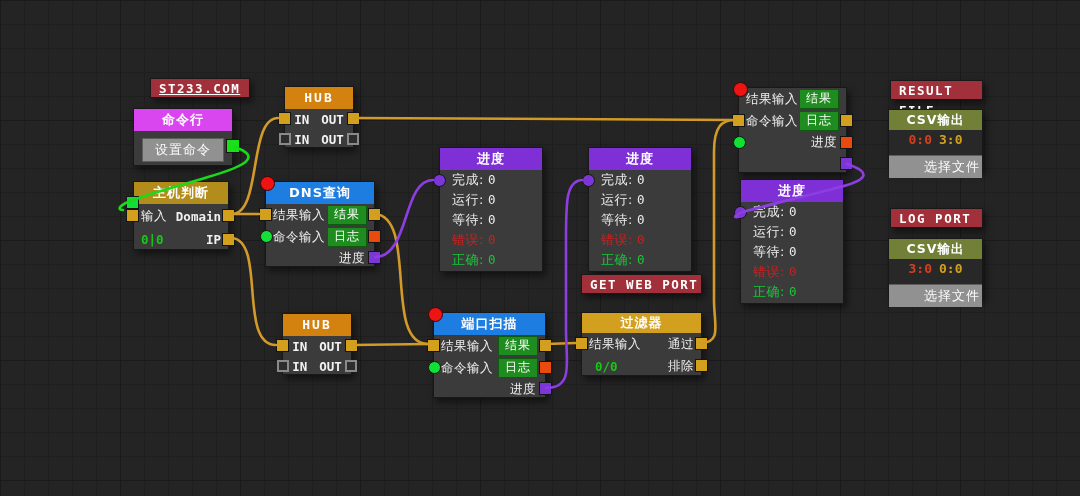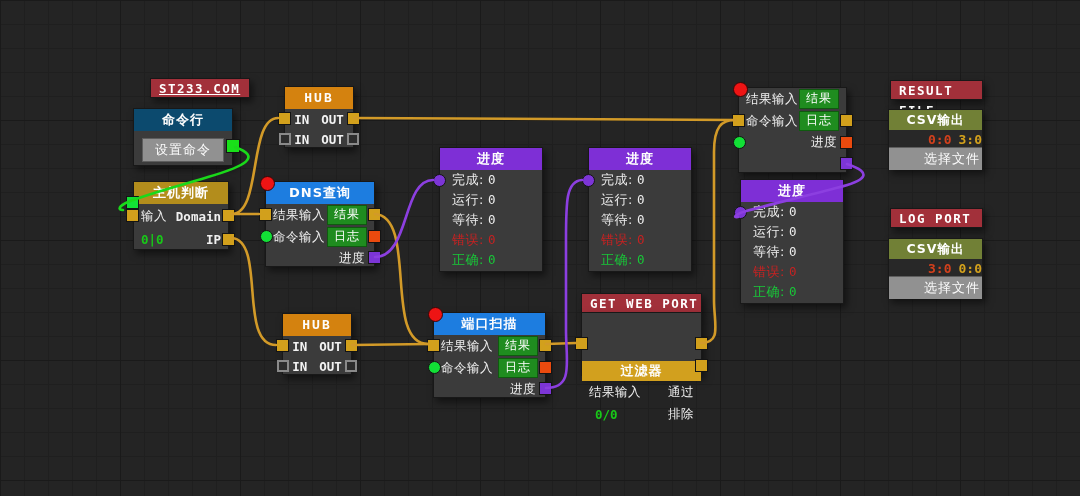--- a/index.html
+++ b/index.html
@@ -18,21 +18,21 @@
   .wires path{fill:none;stroke-width:2.6px;stroke-linecap:round;}
   .w-orange{stroke:#d29a28;}
   .w-green{stroke:#1ad91a;}
   .w-purple{stroke:#8c3fe0;}
 
   .node{position:absolute;background:#3b3b3b;border:1px solid #181818;
         box-shadow:3px 4px 7px rgba(0,0,0,.5);z-index:10;box-sizing:border-box;}
   .hdr{height:22px;line-height:22px;text-align:center;color:#fdfdfd;font-size:13px;
        font-weight:bold;letter-spacing:1px;white-space:nowrap;overflow:hidden;}
   .hdr.mono{font-family:"DejaVu Sans Mono",monospace;letter-spacing:2px;}
-  .h-green{background:#0c4a6e;}
+  .h-green{background:#d946ef;}
   .h-gold{background:#b38d1c;}
   .h-orange{background:#d4820f;}
   .h-blue{background:#1d7de0;}
   .h-purple{background:#7e2fd6;}
   .h-yellow{background:#d2a01e;}
 
   .banner{position:absolute;height:20px;line-height:20px;background:#a2303a;
           border:1px solid #181818;color:#fff;font-family:"DejaVu Sans Mono",monospace;
           font-weight:bold;font-size:12.5px;letter-spacing:1.5px;padding-left:8px;
           box-shadow:3px 4px 7px rgba(0,0,0,.5);z-index:10;box-sizing:border-box;}
@@ -62,21 +62,21 @@
   .p-bright{background:#19e019;width:14px;height:14px;}
   .p-hollow{background:#2d2d2d;border:2px solid #8a8a8a;width:12px;height:12px;}
   .status-dot{position:absolute;width:13px;height:13px;border-radius:50%;
               background:#ee1414;border:1px solid #3a0606;z-index:30;}
 
   .gbtn{margin:7px 8px 0 8px;height:22px;line-height:22px;text-align:center;
         background:#919191;border:1px solid #5e5e5e;color:#fbfbfb;font-size:13px;
         letter-spacing:1px;cursor:pointer;}
   .csv-hdr{height:20px;line-height:20px;text-align:center;background:#718036;color:#fff;
            font-size:12.5px;font-weight:bold;letter-spacing:1px;}
-  .stat-row{height:17px;line-height:19px;text-align:right;background:#282828;
+  .stat-row{height:25px;line-height:19px;text-align:center;background:#282828;
             font-family:"DejaVu Sans Mono",monospace;font-weight:bold;font-size:13px;}
   .stat-row .s1{color:#d2401c;margin-right:7px;}
   .stat-row .s2{color:#d2a01c;}
   .choose{height:22px;line-height:22px;text-align:center;background:#919191;
           border-top:1px solid #5e5e5e;color:#fbfbfb;font-size:13px;letter-spacing:1px;cursor:pointer;padding-left:33px;}
 
   .hubrow{display:flex;align-items:center;justify-content:center;gap:12px;height:20px;
           color:#f2f2f2;font-family:"DejaVu Sans Mono",monospace;font-weight:bold;font-size:12.5px;}
 </style>
 </head>
@@ -242,26 +242,26 @@
   <div class="node" style="left:740px;top:179px;width:104px;height:125px;">
     <div class="hdr h-purple">进度</div>
     <div class="prow"><span>完成:</span><span class="pv">0</span></div>
     <div class="prow"><span>运行:</span><span class="pv">0</span></div>
     <div class="prow"><span>等待:</span><span class="pv">0</span></div>
     <div class="prow err"><span>错误:</span><span class="pv">0</span></div>
     <div class="prow ok"><span>正确:</span><span class="pv">0</span></div>
     <span class="port circle p-purple" style="left:-7px;top:26px;"></span>
   </div>
 
-  <div class="banner" style="left:581px;top:293px;width:121px;">
+  <div class="banner" style="left:581px;top:274px;width:121px;">
     <span>GET WEB PORT</span>
   </div>
 
   <div class="node" style="left:581px;top:312px;width:121px;height:64px;">
-    <div class="hdr h-yellow" style="height:20px;line-height:20px;margin-top:48px;">过滤器</div>
+    <div class="hdr h-yellow" style="height:20px;line-height:20px;">过滤器</div>
     <div class="srow" style="justify-content:space-between;">
       <span class="lbl">结果输入</span>
       <span class="lbl">通过</span>
     </div>
     <div class="srow" style="justify-content:space-between;">
       <span class="txt-green" style="padding-left:6px;">0/0</span>
       <span class="lbl">排除</span>
     </div>
     <span class="port" style="left:-7px;top:24px;"></span>
     <span class="port" style="right:-7px;top:24px;"></span>

